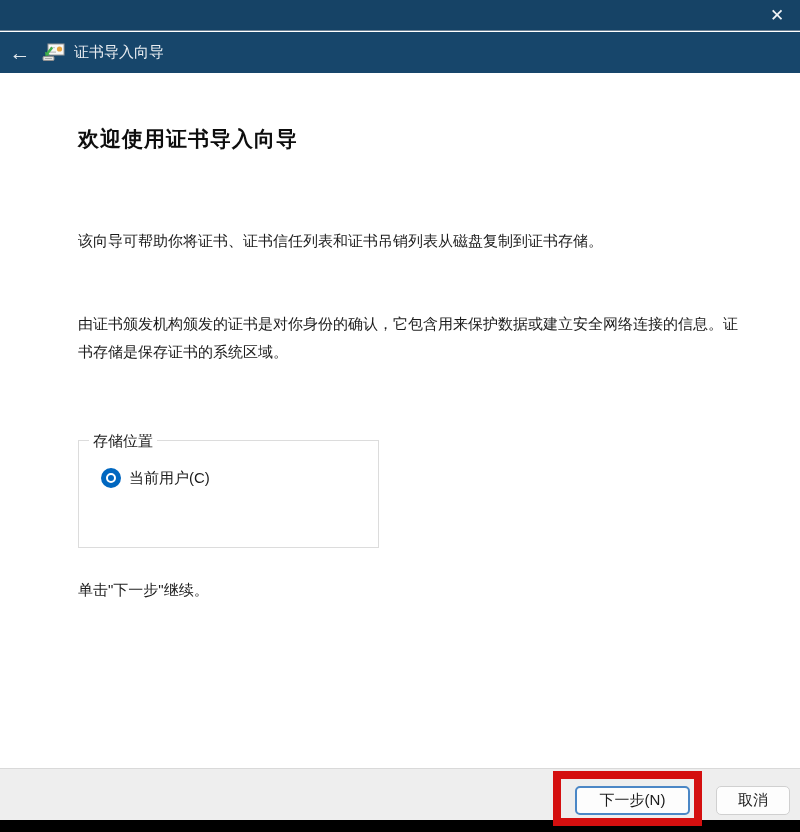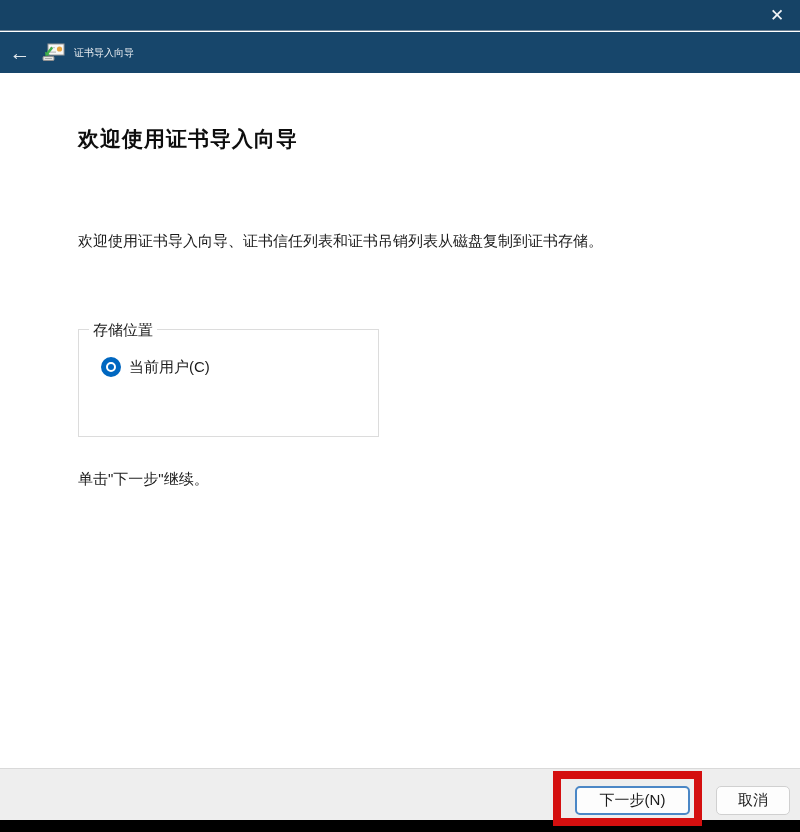--- a/index.html
+++ b/index.html
@@ -27,21 +27,21 @@
   .titlebar {
     position: absolute; left: 0; top: 32px; right: 0; height: 41px;
     background: #17466b;
     display: flex; align-items: center;
   }
   .back-arrow {
     width: 40px; text-align: center;
     color: #dfe5ea; font-size: 21px; line-height: 1;
   }
   .app-icon { margin-left: 2px; margin-right: 8px; display: flex; align-items: center; }
-  .titlebar-title { color: #e9edf1; font-size: 10px; }
+  .titlebar-title { color: #e9edf1; font-size: 15px; }
 
   
   .content {
     position: absolute; left: 0; top: 73px; right: 0; bottom: 64px;
     background: #ffffff;
     padding: 0 62px 16px 78px;
     color: #1b1b1b;
   }
   .heading {
     margin-top: 52px;
@@ -141,21 +141,22 @@
         <path d="M9.5 3.5 L4.5 9.5 L3 8.8 L3.5 13 L8 12 L6.5 11 L11 5.5 Z" fill="#3fae49"></path>
         <rect x="1" y="13.5" width="11" height="4" rx="1" fill="#e3e3e0" stroke="#8f8f8f" stroke-width="1"></rect>
         <rect x="3" y="15" width="7" height="1" fill="#aaaaaa"></rect>
       </svg>
     </div>
     <div class="titlebar-title">证书导入向导</div>
   </div>
 
   <div class="content">
     <div class="heading">欢迎使用证书导入向导</div>
-    <div class="para1">欢迎使用证书导入向导、证书信任列表和证书吊销列表从磁盘复制到证书存储。</div>
+    <div class="para1">该向导可帮助你将证书、证书信任列表和证书吊销列表从磁盘复制到证书存储。</div>
+    <div class="para2">由证书颁发机构颁发的证书是对你身份的确认，它包含用来保护数据或建立安全网络连接的信息。证书存储是保存证书的系统区域。</div>
 
     <div class="groupbox">
       <div class="groupbox-legend">存储位置</div>
 
       <div class="radio-row first">
         <span class="radio selected"></span>
         <span class="radio-label">当前用户(C)</span>
       </div>
 
     </div>

